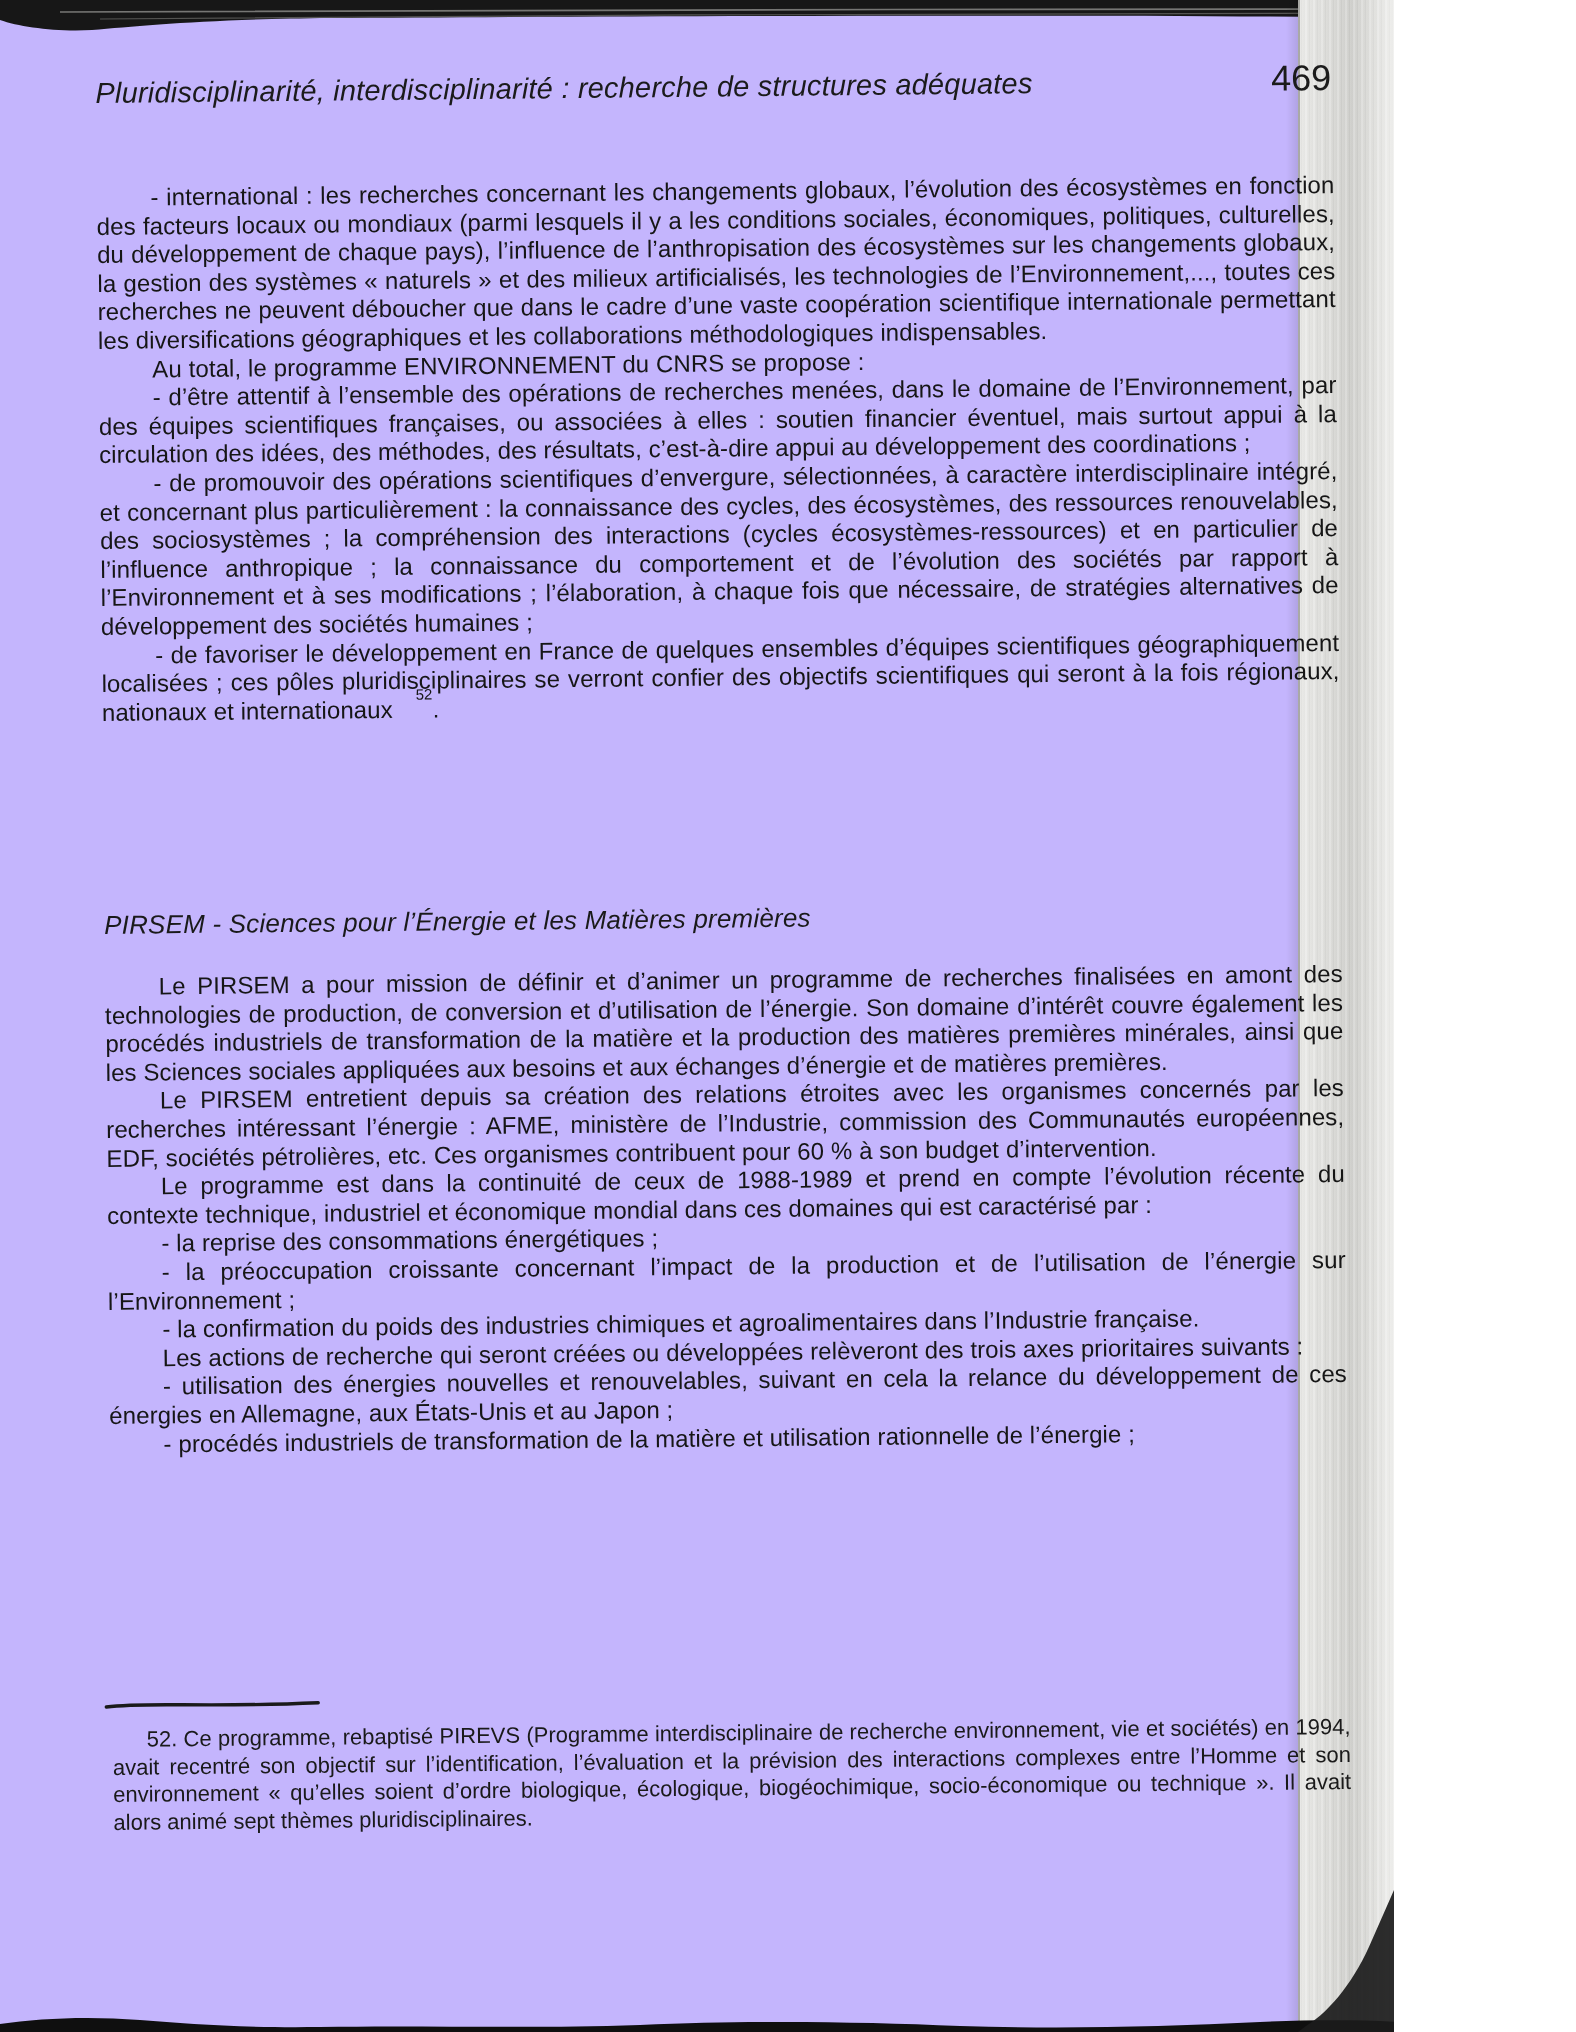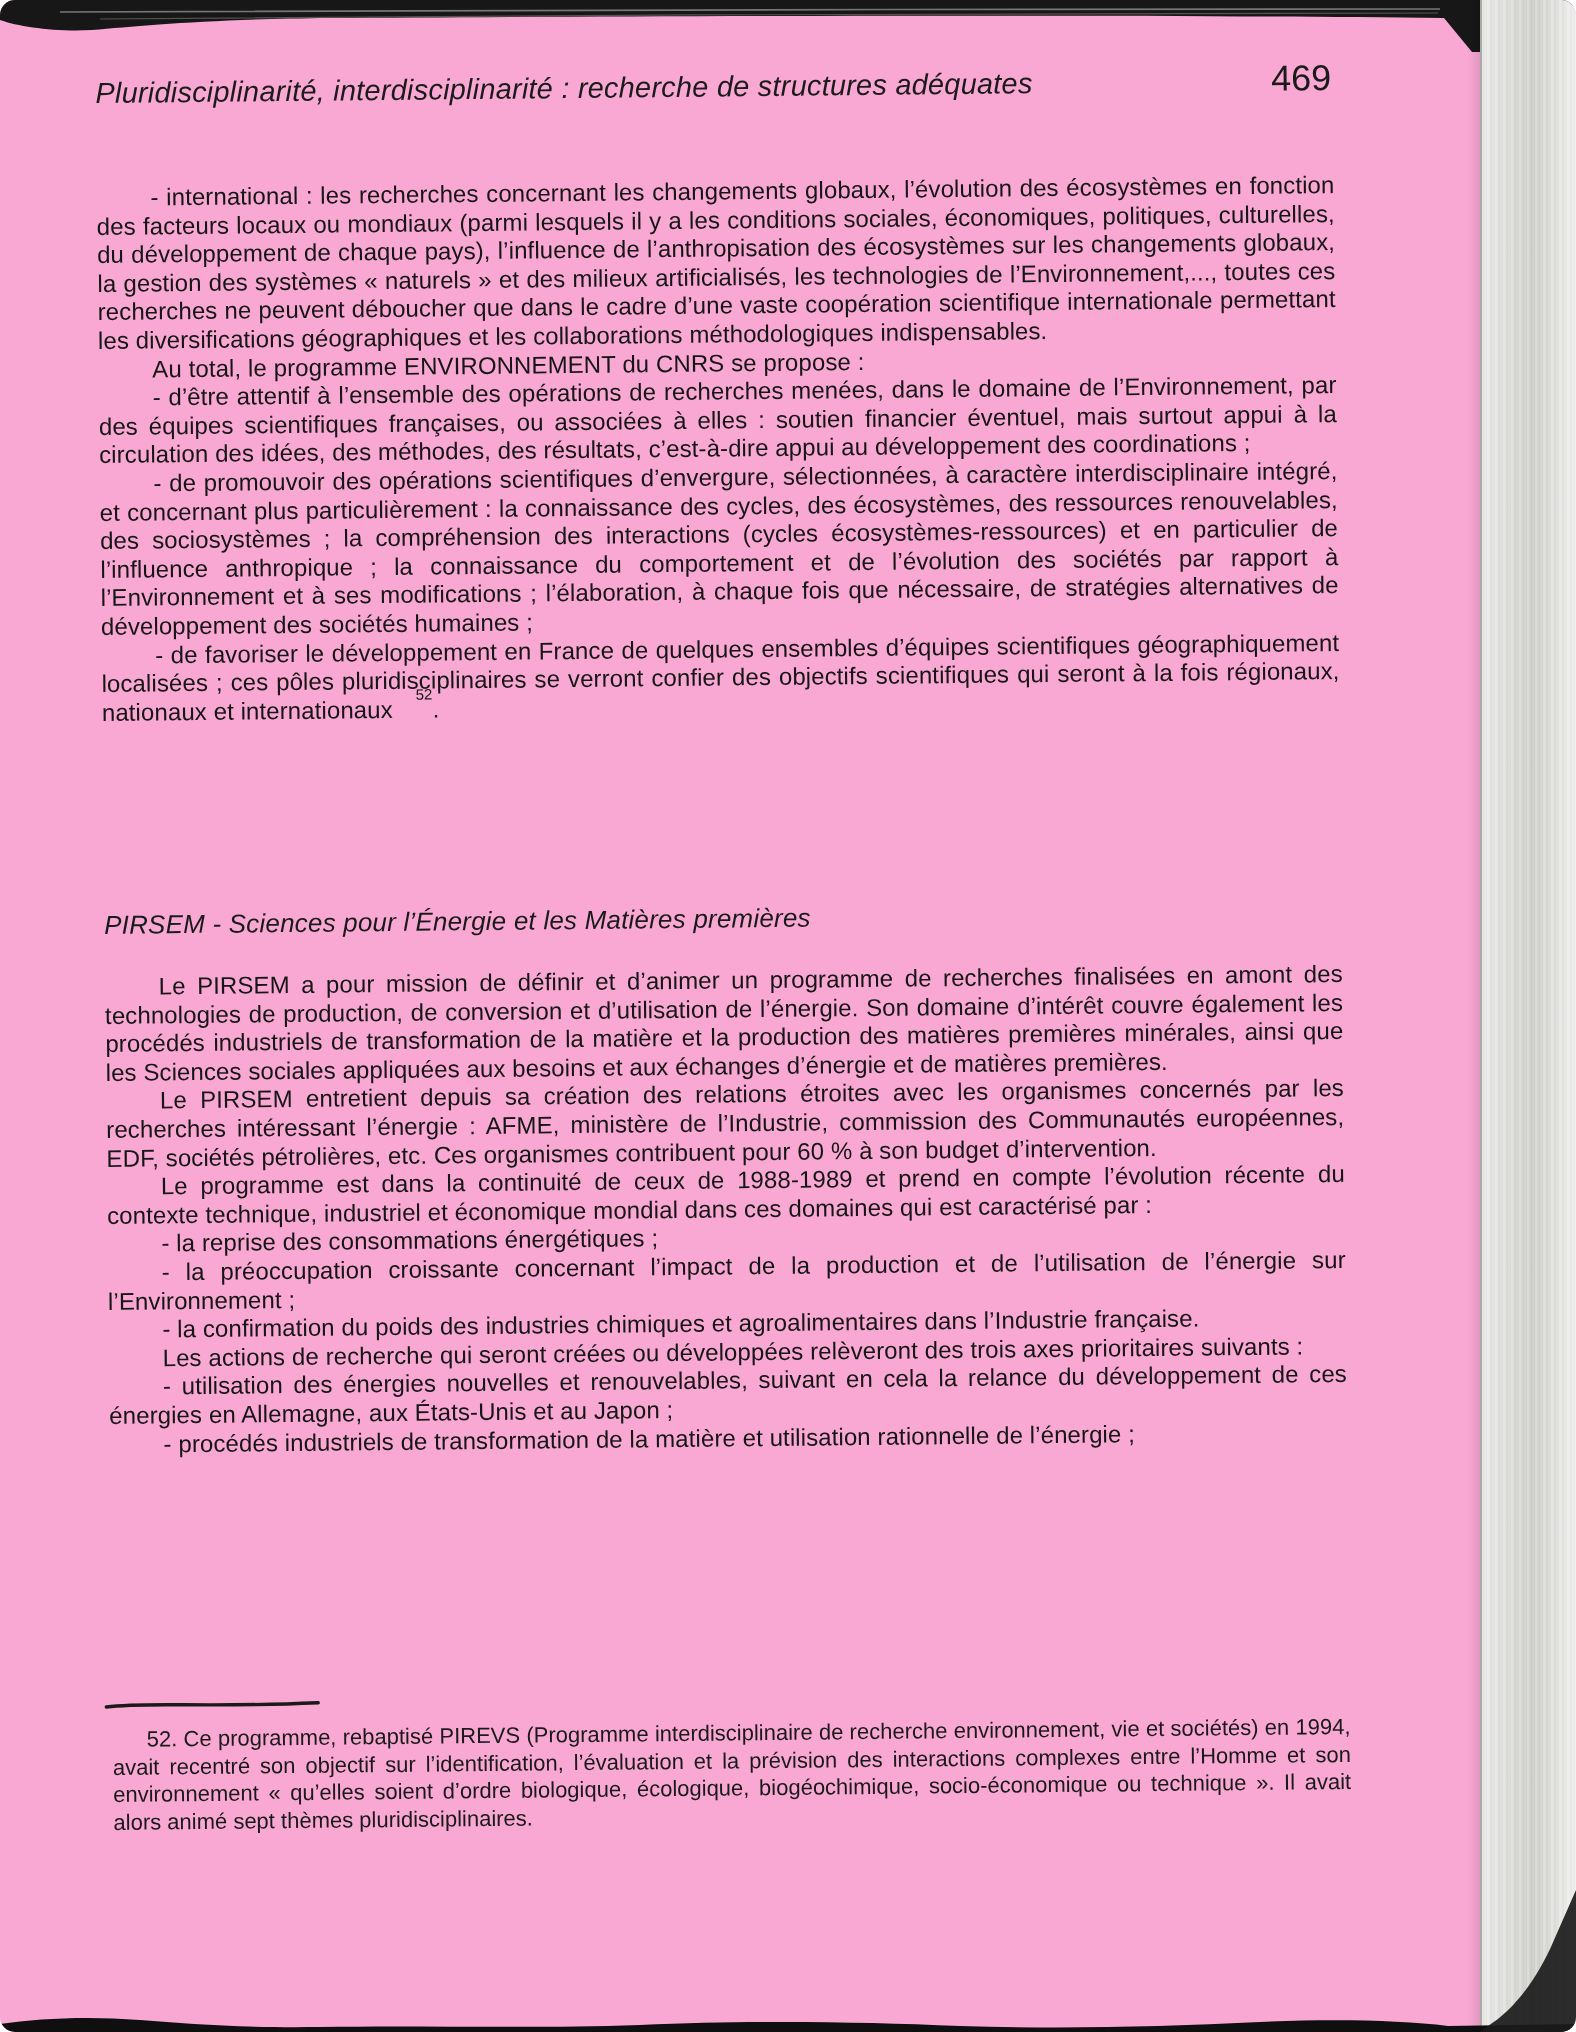--- a/index.html
+++ b/index.html
@@ -3,25 +3,24 @@
 <meta charset="utf-8">
 <style>
   html, body { margin: 0; padding: 0; }
   body {
     width: 1576px; height: 2032px;
     background: #ffffff;
     font-family: "Liberation Sans", sans-serif;
   }
   .page {
     position: relative;
-    width: 1576px; height: 2032px;
-    background: #f9a8d4;
+    width: 1394px; height: 2032px;
+    background: #c4b5fd;
     overflow: hidden;
     color: #151515;
-    border-radius: 15px;
   }
   
   .top-edge-svg { position: absolute; top: 0; left: 0; display: block; }
   .bottom-edge-svg { position: absolute; bottom: 0; left: 0; display: block; }
   .right-strip {
     position: absolute; top: 0; right: 0; bottom: 0; width: 94px;
     background:
       linear-gradient(90deg, rgba(255,255,255,0.35), rgba(0,0,0,0.06) 55%, rgba(255,255,255,0.45) 96%),
       repeating-linear-gradient(90deg,
         #e8e8e5 0px, #cfcfcb 1px, #e3e3e0 3px, #d6d6d2 4px, #ececea 6px, #dadad6 8px);

